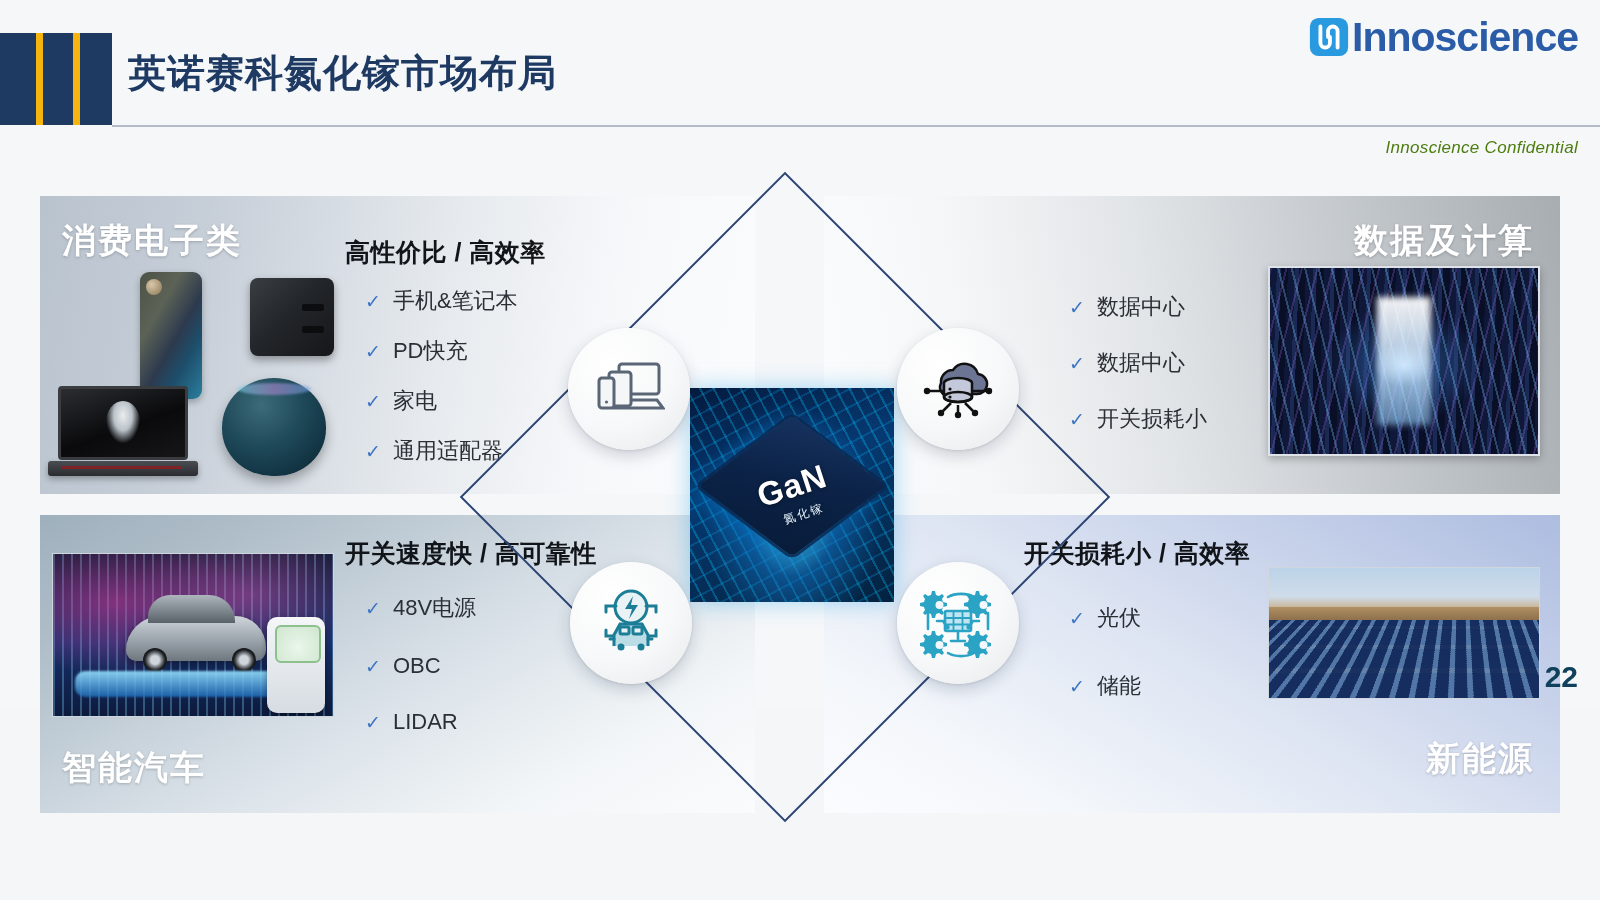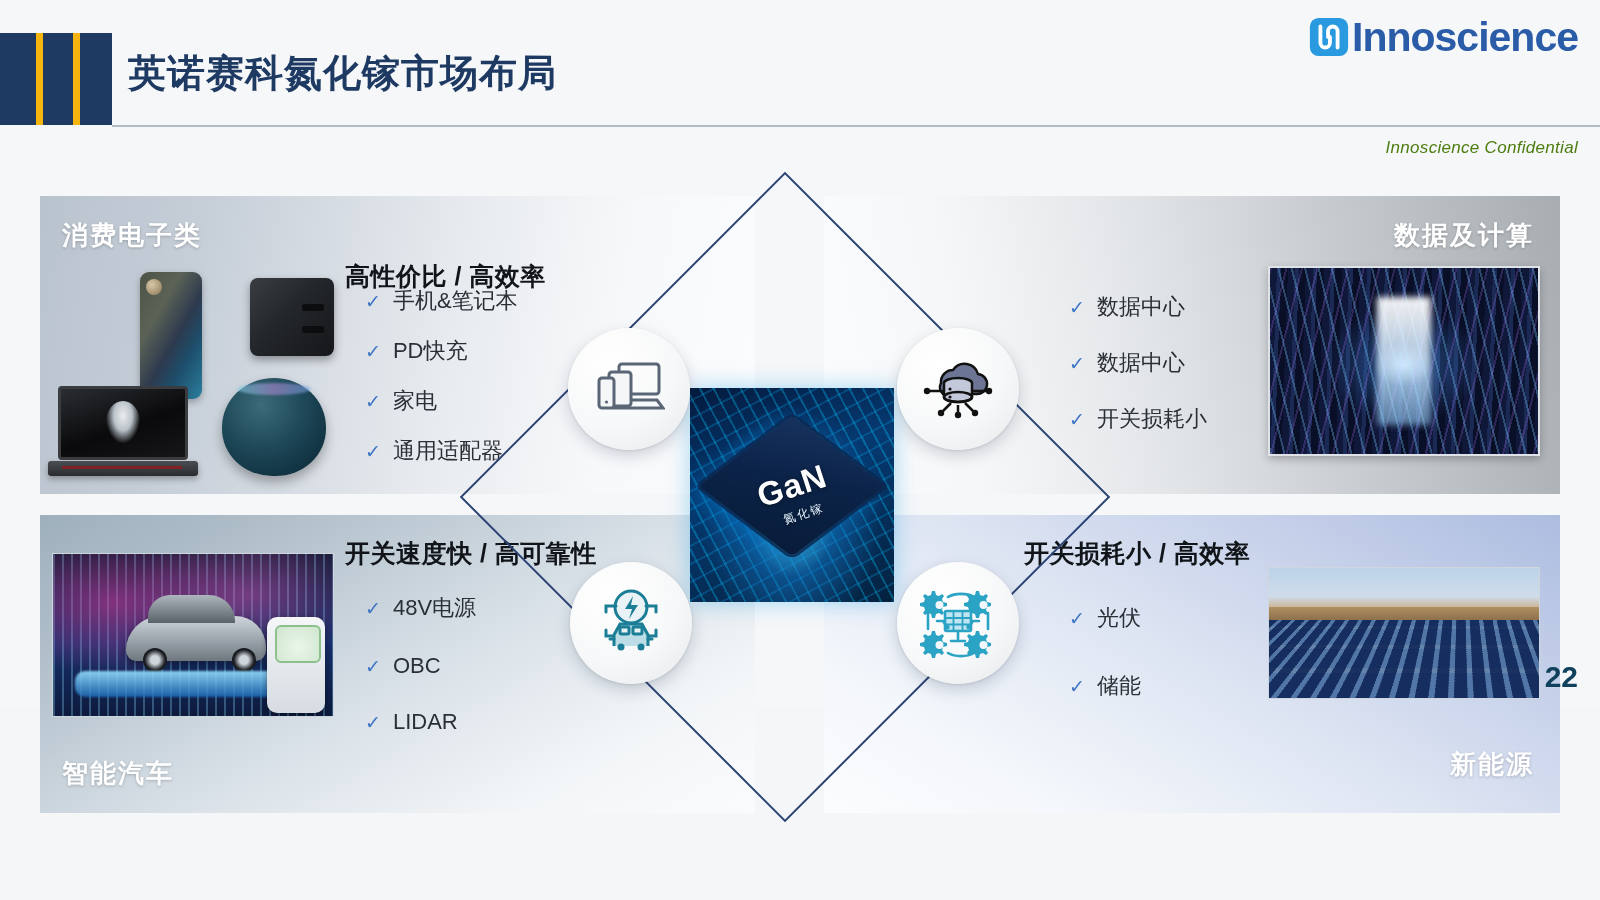--- a/index.html
+++ b/index.html
@@ -49,21 +49,21 @@
               background: linear-gradient(100deg,#b9c3ce 0%,#c6ced8 22%,#e6eaee 55%,#f7f8fa 78%,#fbfcfd 100%); }
   .panel-tr { left: 824px; top: 196px; width: 736px; height: 298px;
               background: linear-gradient(260deg,#a8adb2 0%,#bcc1c6 20%,#e2e5e8 55%,#f6f7f8 80%,#fbfcfd 100%); }
   .panel-bl { left: 40px;  top: 515px; width: 715px; height: 298px;
               background: linear-gradient(150deg,#9fb0bd 0%,#aebdc8 18%,#d8e0e7 52%,#f3f6f8 80%,#fafbfc 100%); }
   .panel-br { left: 824px; top: 515px; width: 736px; height: 298px;
               background: linear-gradient(210deg,#adbde0 0%,#bfcbe7 18%,#dfe6f3 52%,#f4f7fb 80%,#fbfcfe 100%); }
 
   
   .corner-label {
-    position: absolute; color: #ffffff; font-size: 26px; font-weight: bold;
+    position: absolute; color: #ffffff; font-size: 34px; font-weight: bold;
     letter-spacing: 2px; text-shadow: 0 1px 3px rgba(0,0,0,.22);
   }
   .cl-tl { left: 22px; top: 22px; }
   .cl-tr { right: 26px; top: 22px; }
   .cl-bl { left: 22px; bottom: 22px; }
   .cl-br { right: 26px; bottom: 31px; }
 
   
   .q-head {
     position: absolute; font-size: 25px; font-weight: bold; color: #111418;
@@ -296,21 +296,21 @@
     <div class="corner-label cl-tl">消费电子类</div>
     <div class="img-frame" style="left:0;top:0;width:320px;height:298px;">
       <div class="phone"></div>
       <div class="charger"></div>
       <div class="laptop">
         <div class="scr"></div>
           <div class="base"></div>
       </div>
       <div class="speaker"></div>
     </div>
-    <div class="q-head" style="left:305px;top:40px;margin-top:24px;">高性价比 / 高效率</div>
+    <div class="q-head" style="left:305px;top:40px;">高性价比 / 高效率</div>
     <div class="q-list" style="left:325px;top:90px;">
       <div class="q-item">
           <span class="q-check">✓</span>
           <span>手机&amp;笔记本</span>
         </div>
       <div class="q-item">
           <span class="q-check">✓</span>
           <span>PD快充</span>
         </div>
       <div class="q-item">

